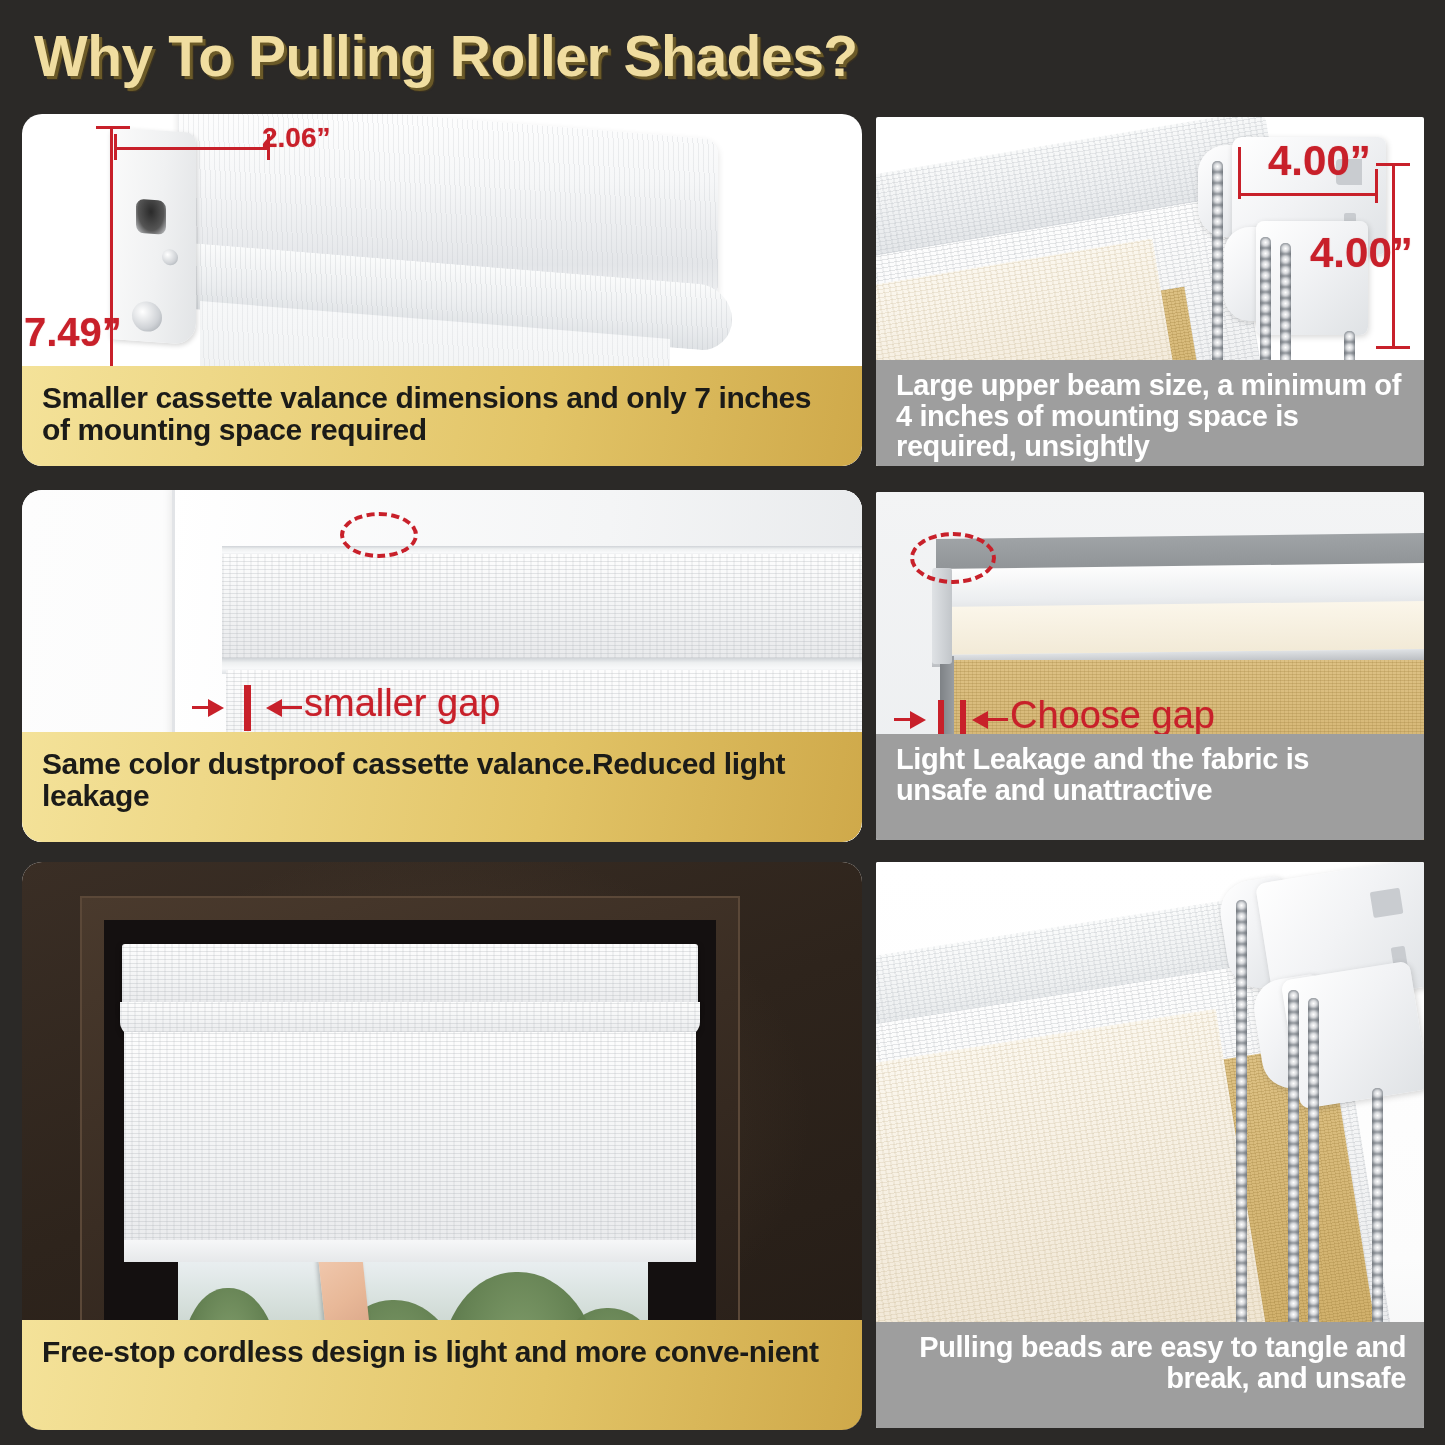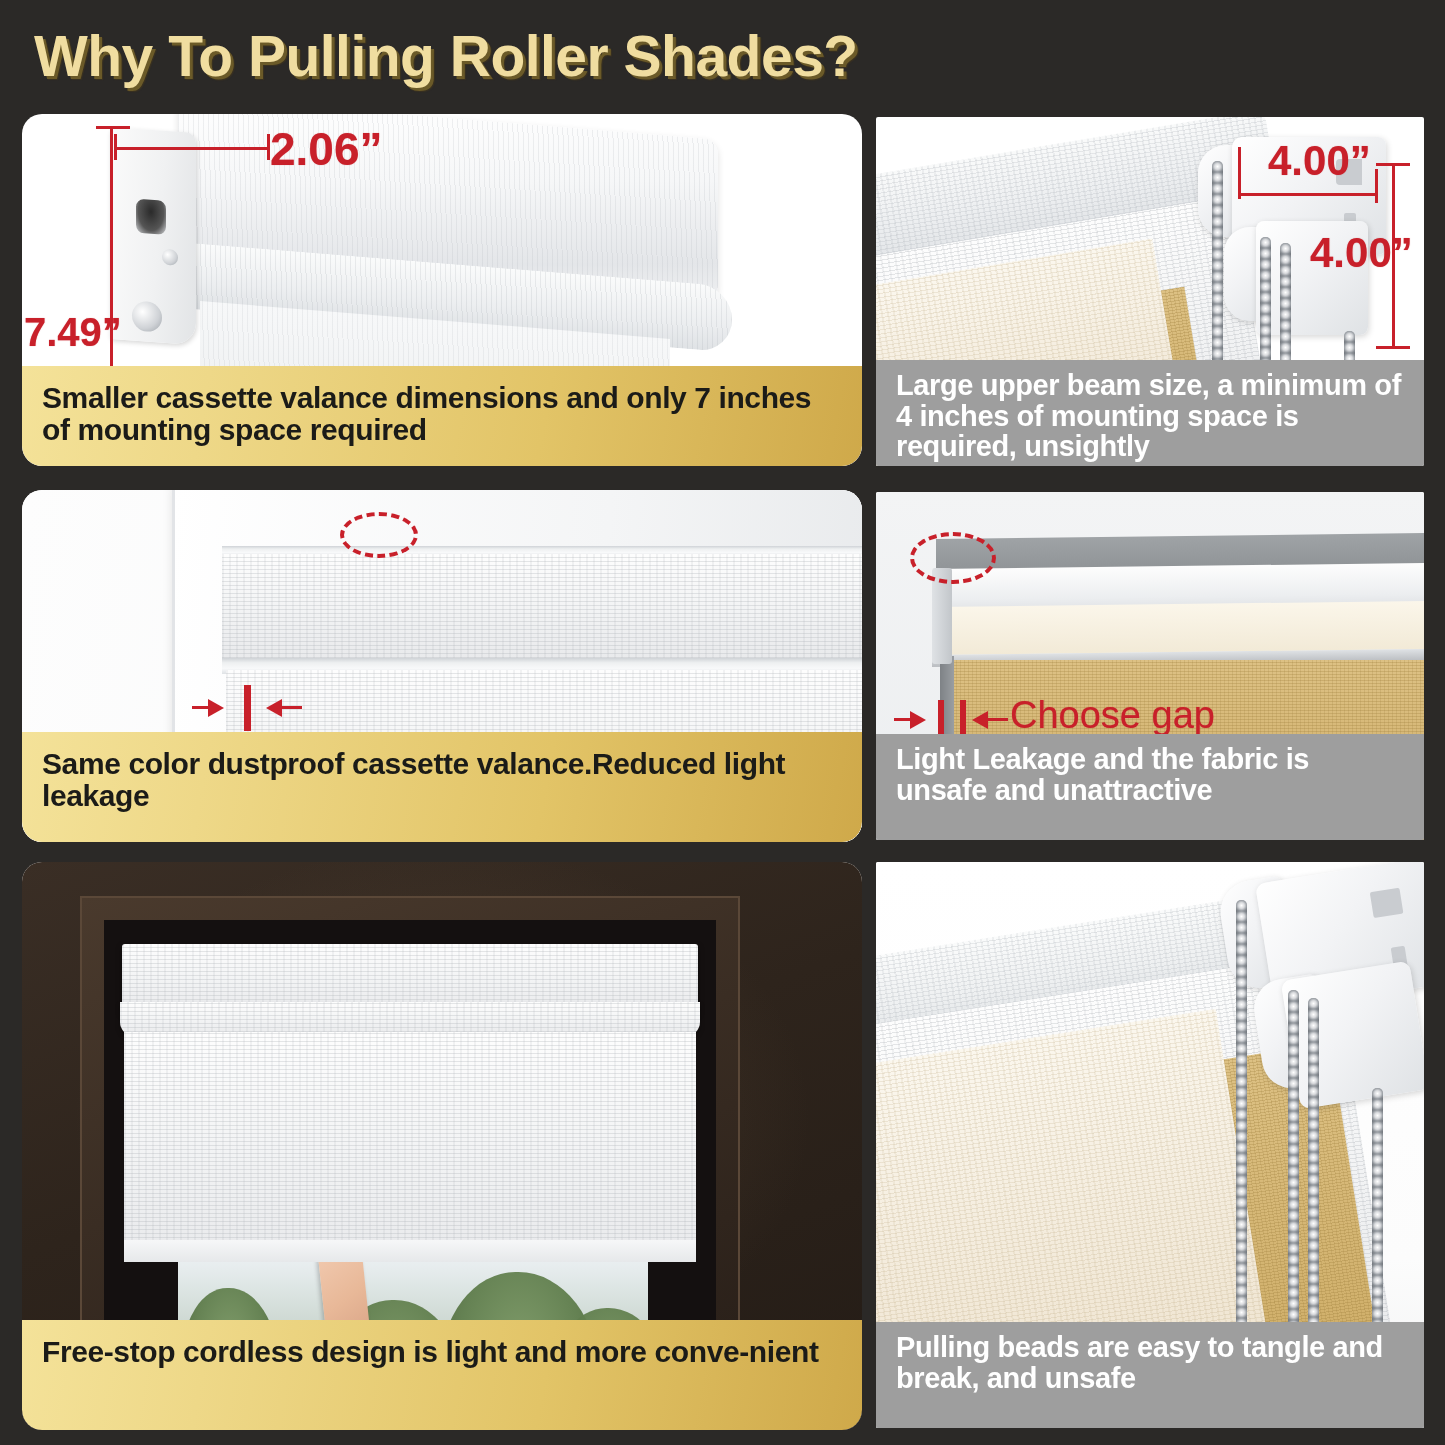--- a/index.html
+++ b/index.html
@@ -40,21 +40,21 @@
   }
   .panel.left  { left: 22px;  width: 840px; border-radius: 20px; }
   .panel.right { left: 876px; width: 548px; border-radius: 2px; }
 
   .row1 { top: 114px; height: 352px; }
   .row2 { top: 490px; height: 352px; }
   .row3 { top: 862px; height: 568px; }
 
   .panel.right.row1 { top: 117px; height: 349px; }
   .panel.right.row2 { top: 492px; height: 348px; }
-  .panel.right.row3 { top: 862px; height: 566px; }
+  .panel.right.row3 { top: 862px; height: 566px; text-align: right; }
 
   .photo {
     position: absolute;
     left: 0; top: 0; right: 0; bottom: 0;
     overflow: hidden;
   }
 
   
   .caption {
     position: absolute;
@@ -361,21 +361,21 @@
 
       <div class="p1-bracket">
         <div class="p1-bracket-hole"></div>
         <div class="p1-screw" style="left:52px; top:118px;"></div>
         <div class="p1-screw" style="left:22px; top:172px; width:30px; height:30px;"></div>
       </div>
 
       <div class="dim-line-h" style="left:92px; top:33px; width:156px;"></div>
       <div class="tick-v" style="left:92px; top:20px; height:26px;"></div>
       <div class="tick-v" style="left:245px; top:20px; height:26px;"></div>
-      <div class="dim-label" style="left:248px; top:8px; font-size:46px;">2.06”</div>
+      <div class="dim-label" style="left:240px; top:8px; font-size:28px;">2.06”</div>
 
       <div class="dim-line-v" style="left:88px; top:12px; height:314px;"></div>
       <div class="tick-h" style="left:74px; top:12px; width:34px;"></div>
       <div class="tick-h" style="left:74px; top:324px; width:34px;"></div>
       <div class="dim-label" style="left:2px; top:196px; font-size:40px;">7.49”</div>
     </div>
 
     <div class="caption gold">Smaller cassette valance dimensions and only 7 inches of mounting space required</div>
   </div>
 
@@ -427,20 +427,21 @@
         <div class="fabric-white" style="position:absolute; left:4px; right:0; top:152px; bottom:0;"></div>
       </div>
 
       <div class="dashed-ellipse" style="left:318px; top:22px; width:78px; height:46px;"></div>
 
       <div class="gap-bar" style="left:222px; top:195px; width:7px; height:46px;"></div>
       <div class="arrow-r" style="left:186px; top:209px;"></div>
       <div class="dim-line-h" style="left:170px; top:216px; width:20px;"></div>
       <div class="arrow-l" style="left:244px; top:209px;"></div>
       <div class="dim-line-h" style="left:260px; top:216px; width:20px;"></div>
+      <div class="dim-label" style="left:282px; top:192px; font-size:38px; font-weight:normal;">smaller gap</div>
     </div>
 
     <div class="caption gold tall">Same color dustproof cassette valance.Reduced light leakage</div>
   </div>
 
   <div class="panel right row2">
     <div class="photo">
       <div class="p4-wall"></div>
       <div class="p4-darkbeam"></div>
       <div class="p4-whitebeam"></div>

